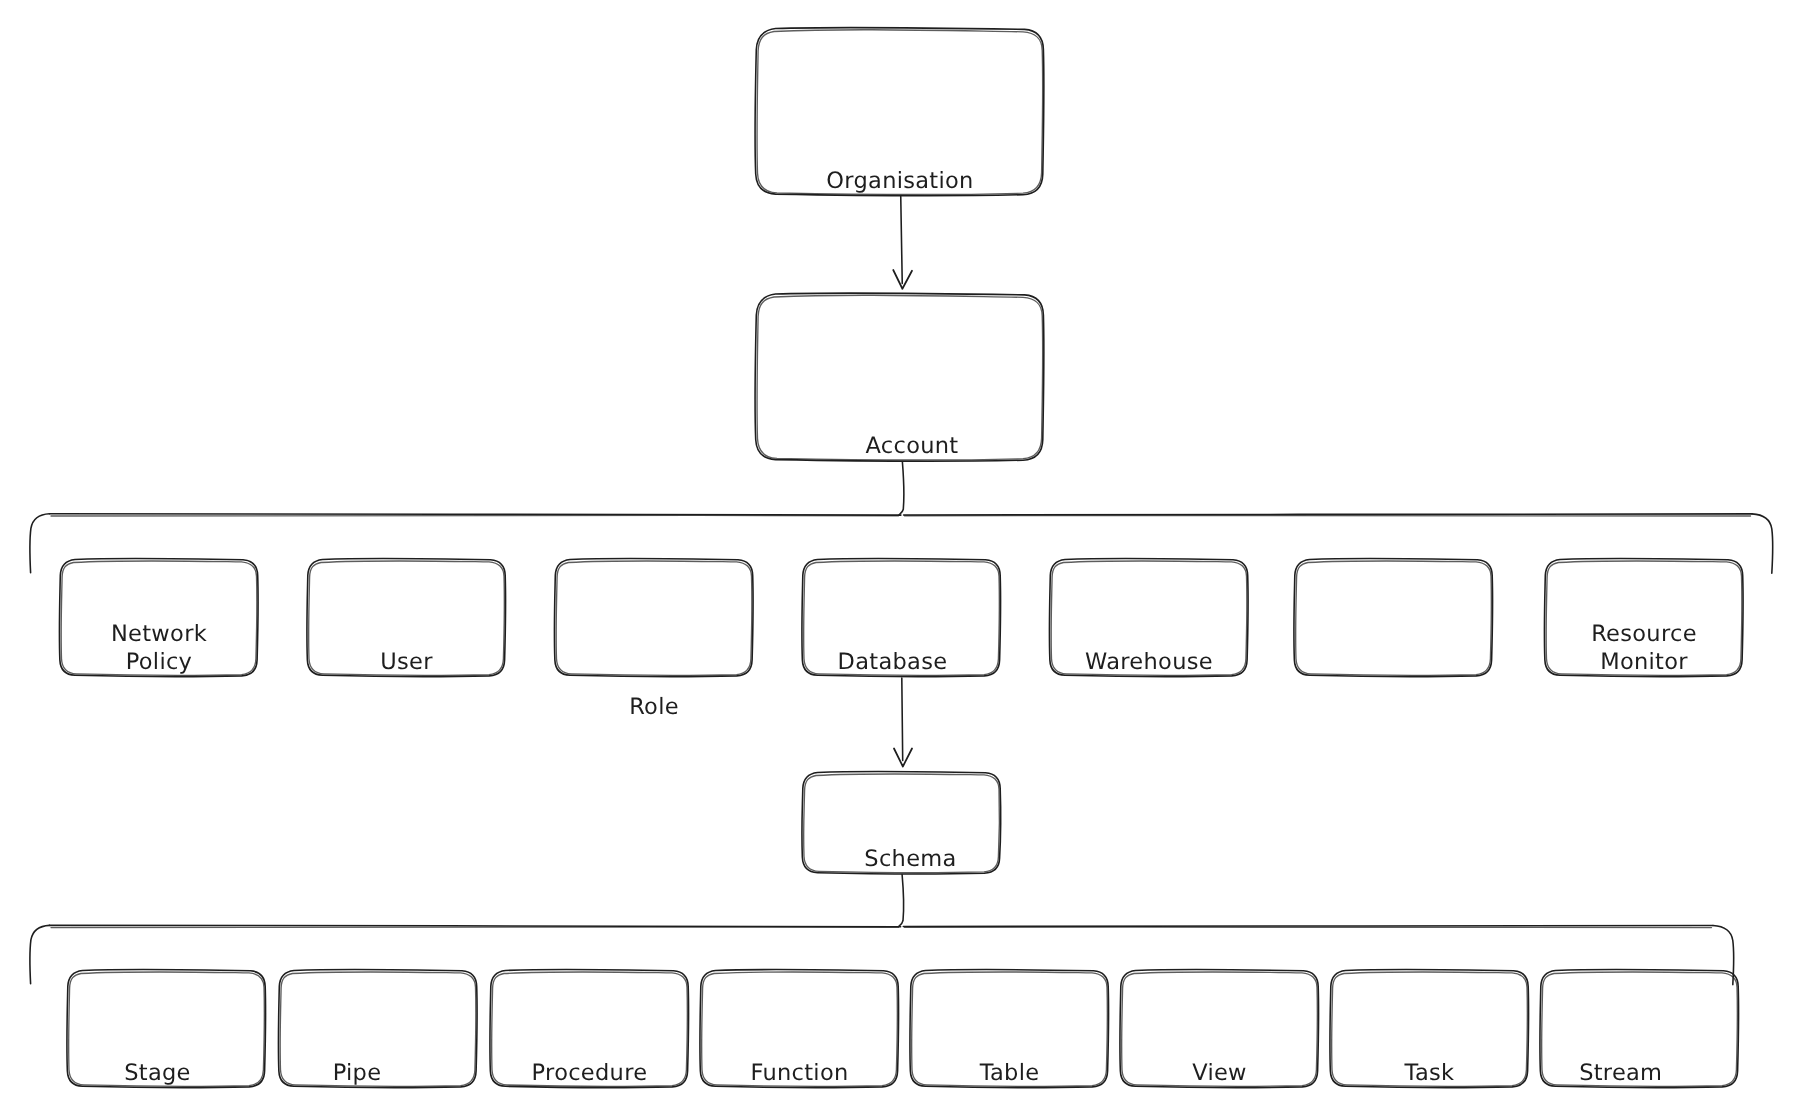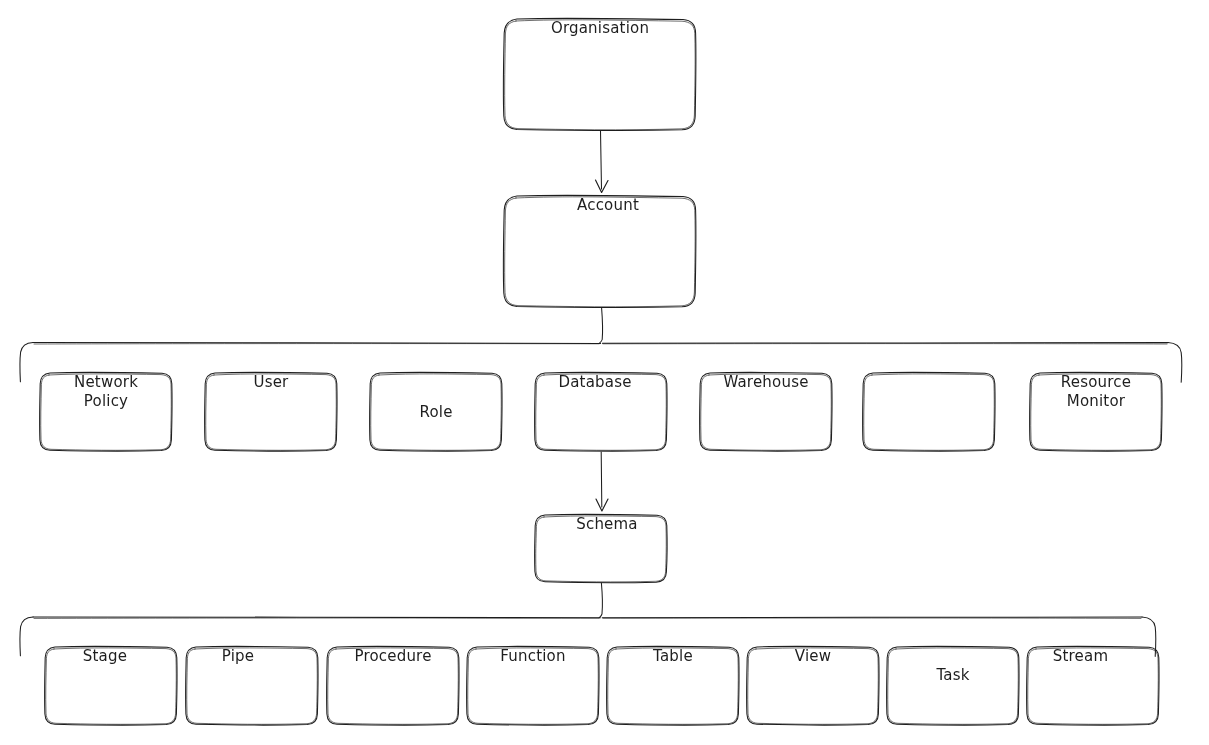--- a/index.html
+++ b/index.html
@@ -21,21 +21,21 @@
   #sketch-layer {
     position: absolute;
     inset: 0;
     width: 1209px;
     height: 745px;
     pointer-events: none;
   }
   .node {
     position: absolute;
     display: flex;
-    align-items: flex-start;
+    align-items: flex-end;
     justify-content: center;
     text-align: center;
     box-sizing: border-box;
     background: transparent;
     color: #1e1e1e;
     font-family: "DejaVu Sans", sans-serif;
     font-size: 15px;
     line-height: 1.28;
     letter-spacing: 0.2px;
     white-space: pre-line;
@@ -268,21 +268,21 @@
   </div>
 
   <div class="node" style="left:607px; top:647px; width:132px; height:78px;">
     <span class="node-label">Table</span>
   </div>
 
   <div class="node" style="left:747px; top:647px; width:132px; height:78px;">
     <span class="node-label">View</span>
   </div>
 
-  <div class="node" style="left:887px; top:647px; width:132px; height:78px;margin-top:19px;">
+  <div class="node" style="left:887px; top:647px; width:132px; height:78px;">
     <span class="node-label">Task</span>
   </div>
 
   <div class="node" style="left:1027px; top:647px; width:107px; height:78px;">
     <span class="node-label">Stream</span>
   </div>
 
 </div>
 
 </body></html>

